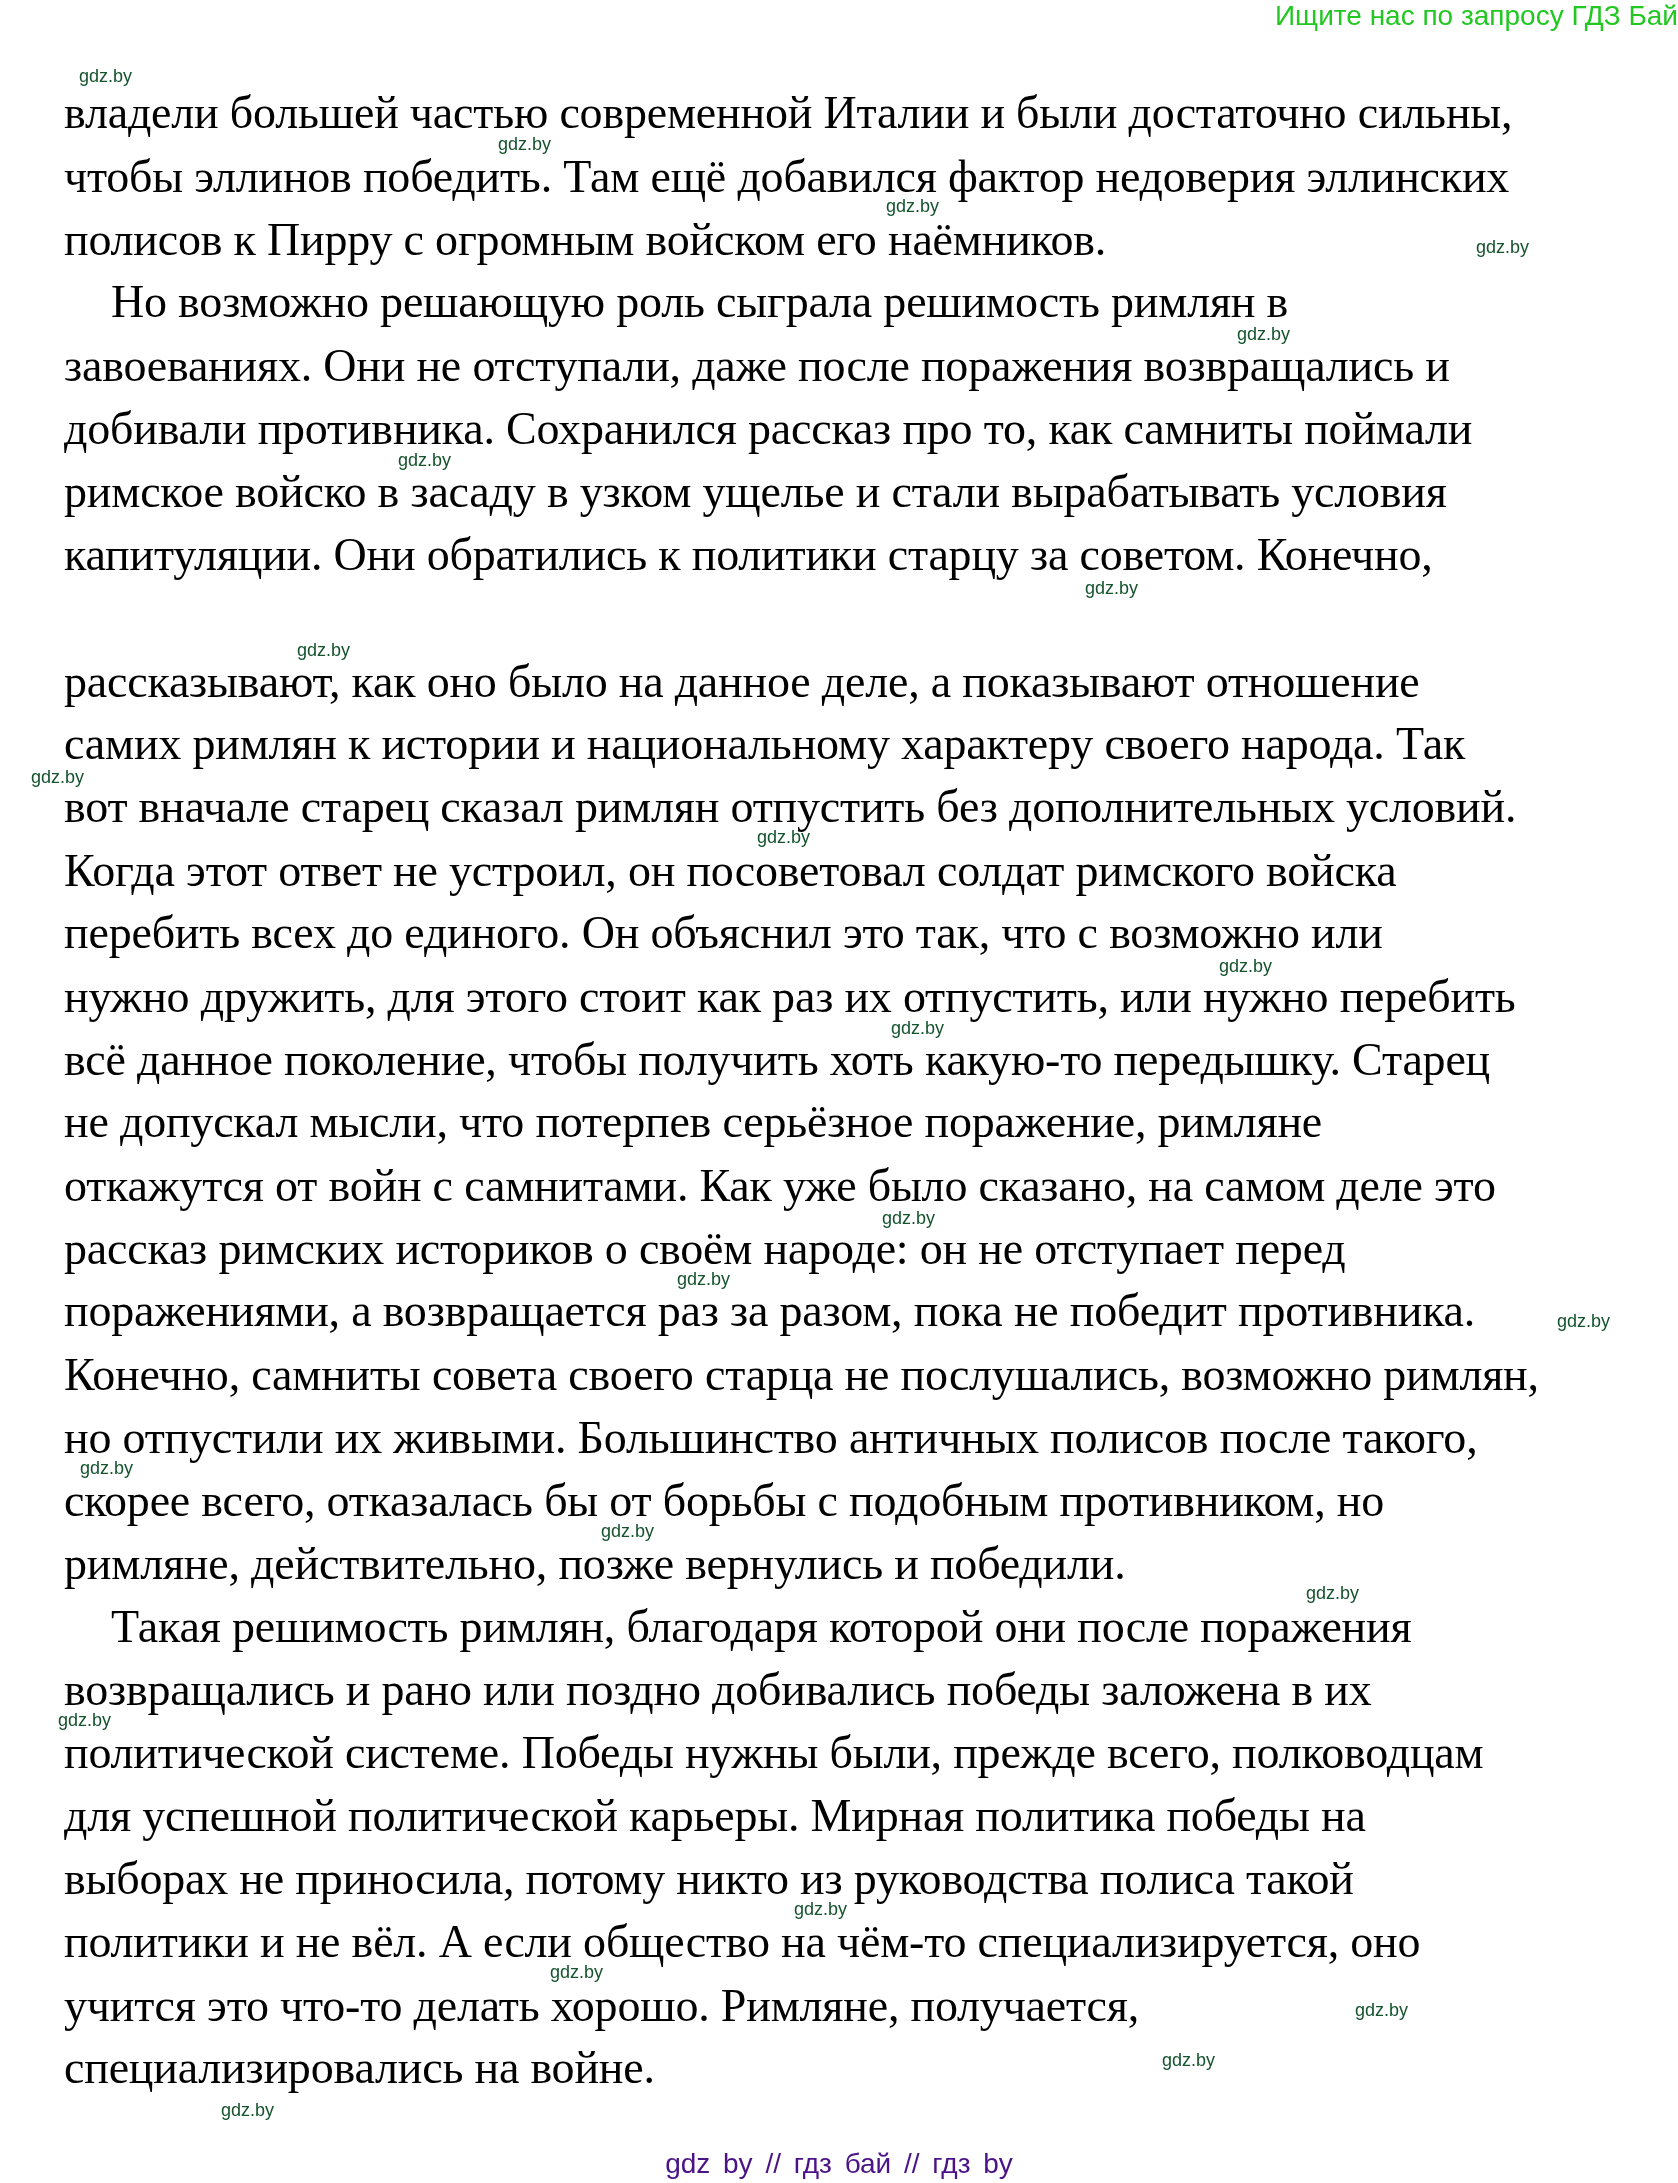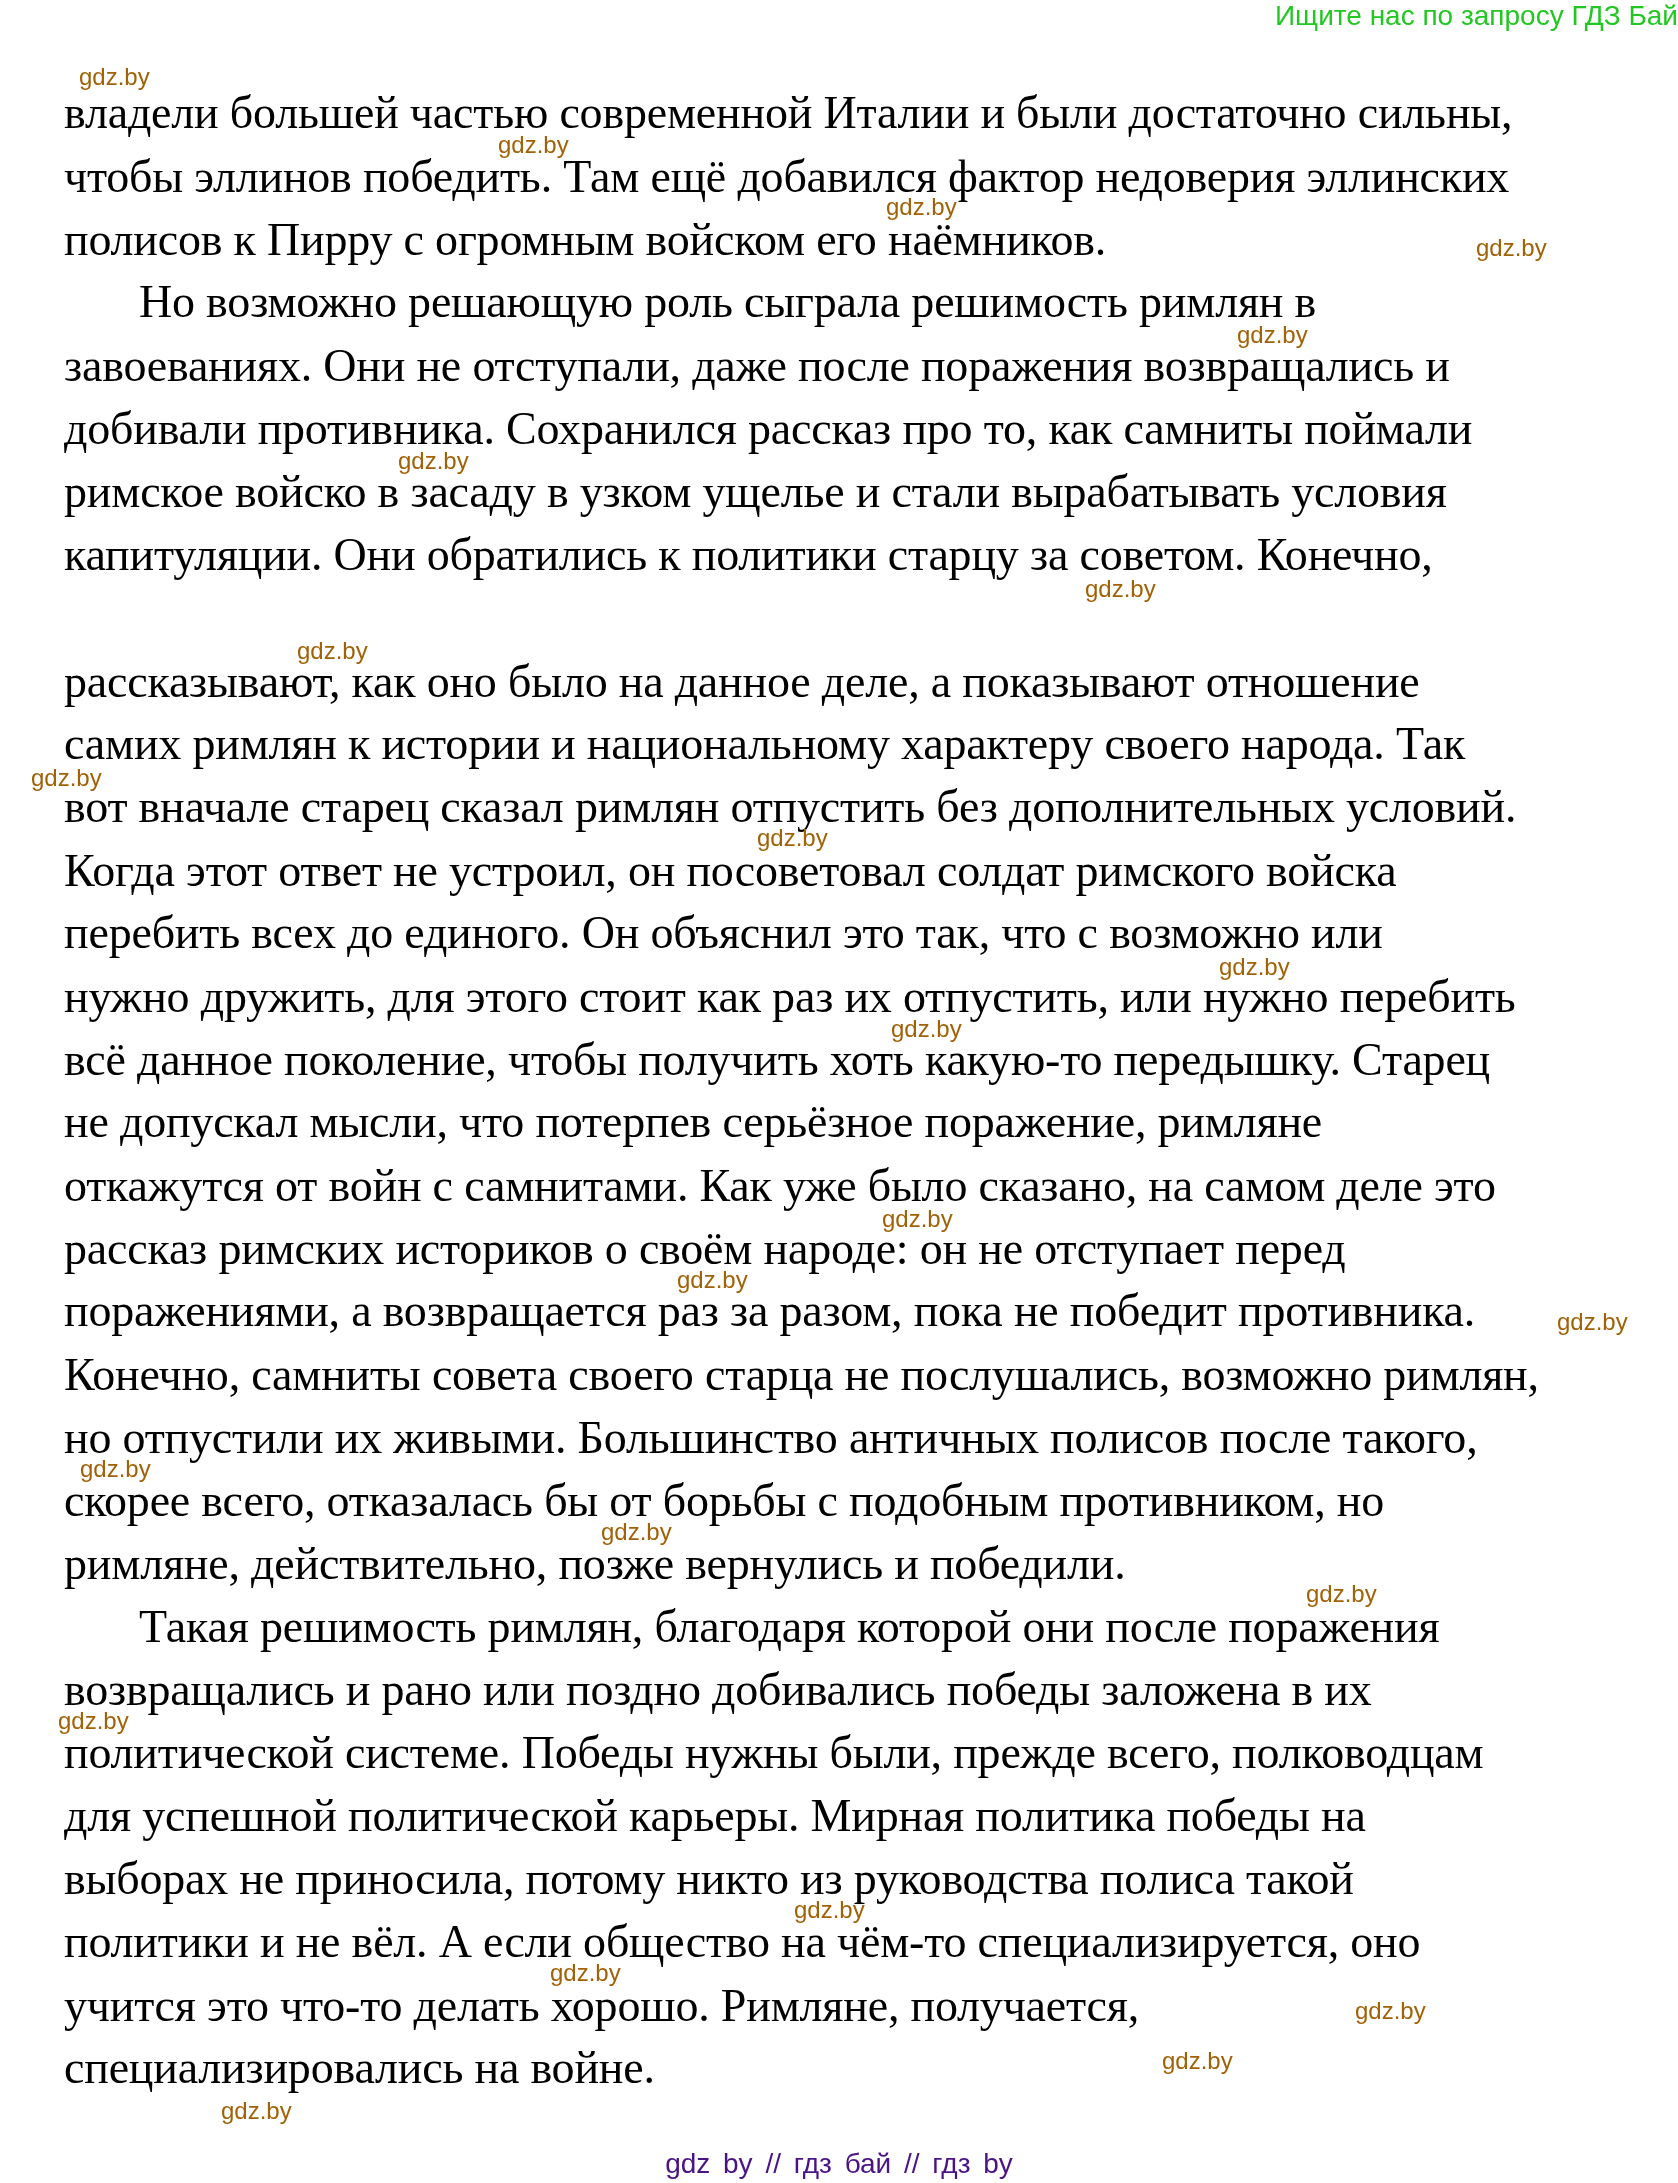--- a/index.html
+++ b/index.html
@@ -13,25 +13,25 @@
     position: absolute; left: 0; top: 2146px; width: 1678px; height: 36px;
     text-align: center; font-family: "Liberation Sans", sans-serif;
     font-size: 28px; line-height: 36px; color: #4a1486; word-spacing: 5px;
   }
   .page { position: absolute; left: 0; top: 0; width: 1678px; height: 2183px; }
   .line {
     position: absolute; left: 64px; white-space: nowrap;
     font-family: "Liberation Serif", serif; font-size: 46px; line-height: 53px;
     color: #000000; letter-spacing: -0.2px;
   }
-  .line.indent { left: 111px; margin-left: 28px; }
+  .line.indent { left: 111px; }
   .wm {
     position: absolute; white-space: nowrap;
-    font-family: "Liberation Sans", sans-serif; font-size: 24px; line-height: 25px;
-    color: #a16207;
+    font-family: "Liberation Sans", sans-serif; font-size: 18px; line-height: 25px;
+    color: #14532d;
   }
 </style>
 </head>
 <body>
 
 <div class="header">Ищите нас по запросу ГДЗ Бай</div>
 
 <div class="page">
 
   <div class="line" style="top:86px">владели большей частью современной Италии и были достаточно сильны,</div>

